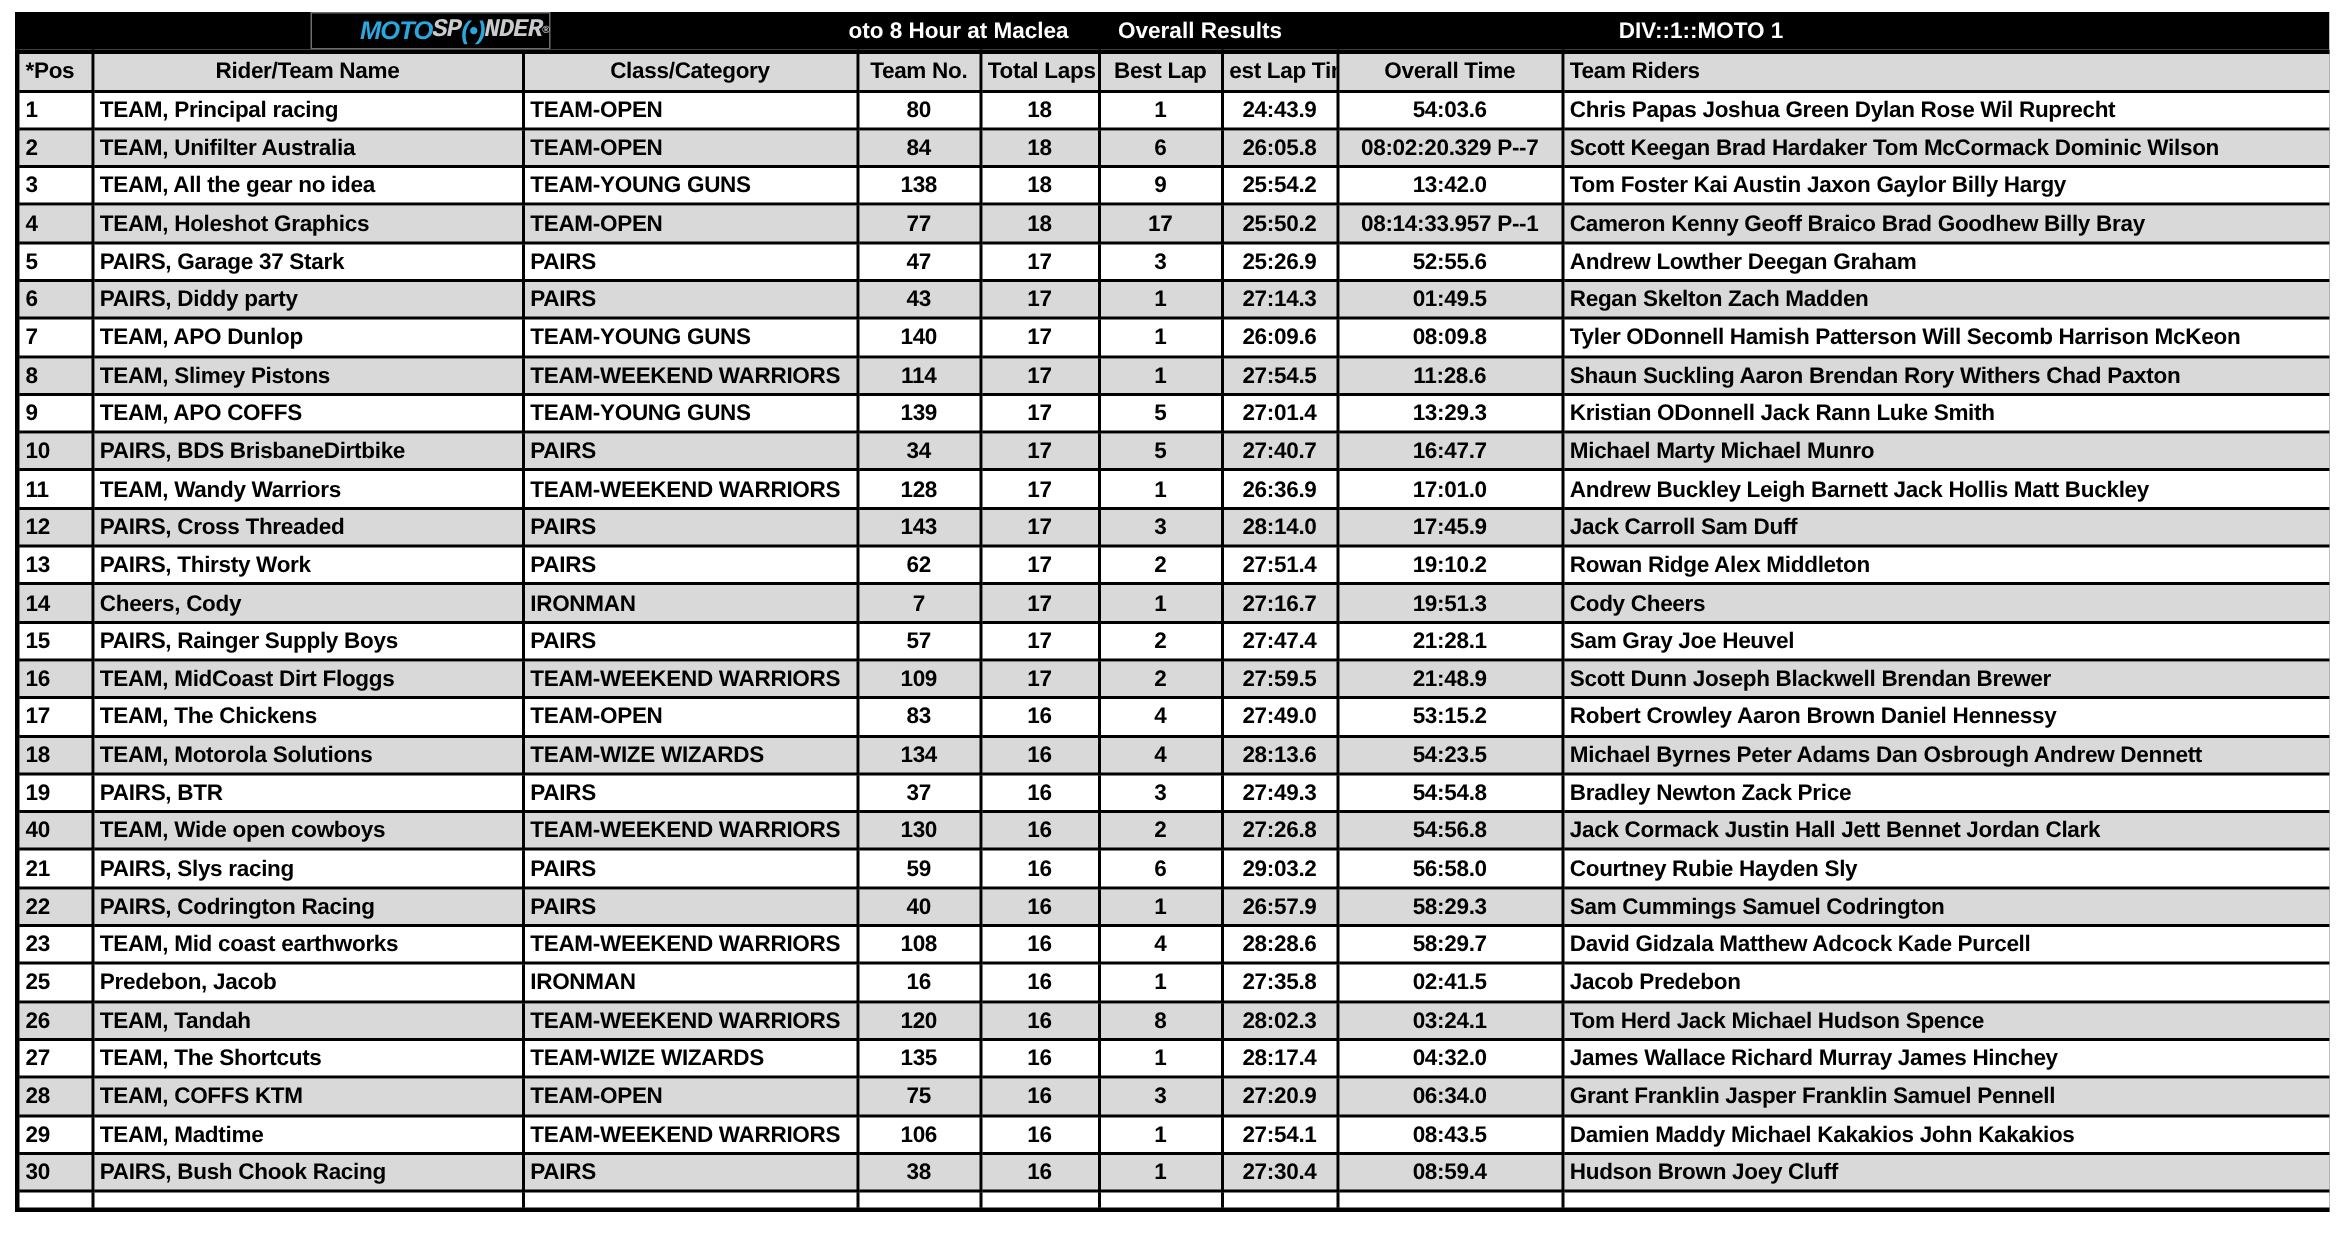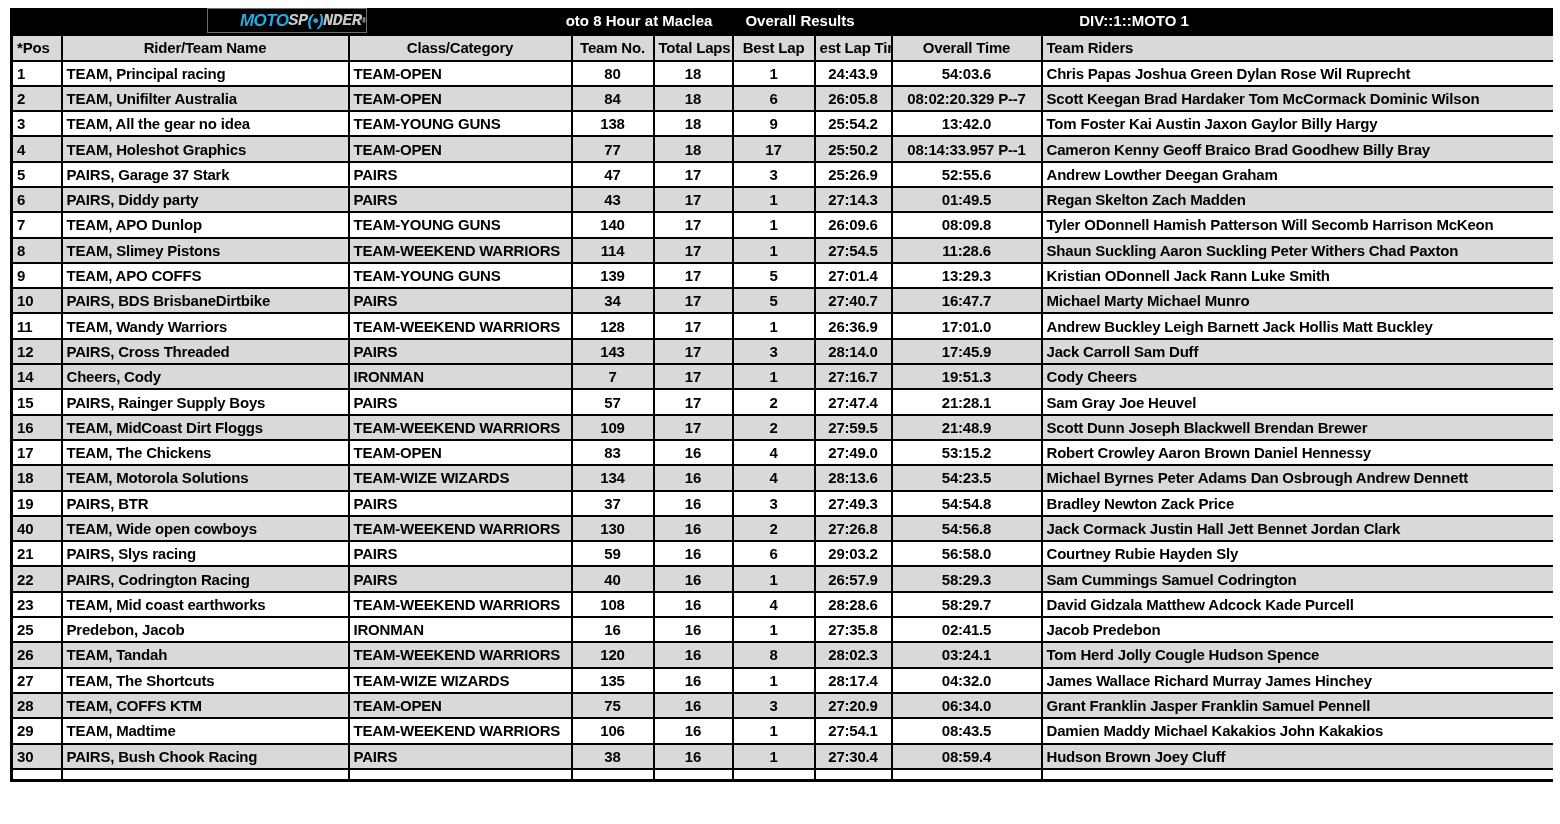--- a/index.html
+++ b/index.html
@@ -178,21 +178,21 @@
         </tr>
         <tr class="even">
           <td class="a-left">8</td>
           <td class="a-left">TEAM, Slimey Pistons</td>
           <td class="a-left">TEAM-WEEKEND WARRIORS</td>
           <td class="a-center">114</td>
           <td class="a-center">17</td>
           <td class="a-center">1</td>
           <td class="a-center">27:54.5</td>
           <td class="a-center">11:28.6</td>
-          <td class="a-left">Shaun Suckling Aaron Suckling Peter Withers Chad Paxton</td>
+          <td class="a-left">Shaun Suckling Aaron Brendan Rory Withers Chad Paxton</td>
         </tr>
         <tr class="odd">
           <td class="a-left">9</td>
           <td class="a-left">TEAM, APO COFFS</td>
           <td class="a-left">TEAM-YOUNG GUNS</td>
           <td class="a-center">139</td>
           <td class="a-center">17</td>
           <td class="a-center">5</td>
           <td class="a-center">27:01.4</td>
           <td class="a-center">13:29.3</td>
@@ -224,20 +224,31 @@
           <td class="a-left">12</td>
           <td class="a-left">PAIRS, Cross Threaded</td>
           <td class="a-left">PAIRS</td>
           <td class="a-center">143</td>
           <td class="a-center">17</td>
           <td class="a-center">3</td>
           <td class="a-center">28:14.0</td>
           <td class="a-center">17:45.9</td>
           <td class="a-left">Jack Carroll Sam Duff</td>
         </tr>
+        <tr class="odd">
+          <td class="a-left">13</td>
+          <td class="a-left">PAIRS, Thirsty Work</td>
+          <td class="a-left">PAIRS</td>
+          <td class="a-center">62</td>
+          <td class="a-center">17</td>
+          <td class="a-center">2</td>
+          <td class="a-center">27:51.4</td>
+          <td class="a-center">19:10.2</td>
+          <td class="a-left">Rowan Ridge Alex Middleton</td>
+        </tr>
         <tr class="even">
           <td class="a-left">14</td>
           <td class="a-left">Cheers, Cody</td>
           <td class="a-left">IRONMAN</td>
           <td class="a-center">7</td>
           <td class="a-center">17</td>
           <td class="a-center">1</td>
           <td class="a-center">27:16.7</td>
           <td class="a-center">19:51.3</td>
           <td class="a-left">Cody Cheers</td>
@@ -354,21 +365,21 @@
         </tr>
         <tr class="even">
           <td class="a-left">26</td>
           <td class="a-left">TEAM, Tandah</td>
           <td class="a-left">TEAM-WEEKEND WARRIORS</td>
           <td class="a-center">120</td>
           <td class="a-center">16</td>
           <td class="a-center">8</td>
           <td class="a-center">28:02.3</td>
           <td class="a-center">03:24.1</td>
-          <td class="a-left">Tom Herd Jolly Cougle Hudson Spence</td>
+          <td class="a-left">Tom Herd Jack Michael Hudson Spence</td>
         </tr>
         <tr class="odd">
           <td class="a-left">27</td>
           <td class="a-left">TEAM, The Shortcuts</td>
           <td class="a-left">TEAM-WIZE WIZARDS</td>
           <td class="a-center">135</td>
           <td class="a-center">16</td>
           <td class="a-center">1</td>
           <td class="a-center">28:17.4</td>
           <td class="a-center">04:32.0</td>

